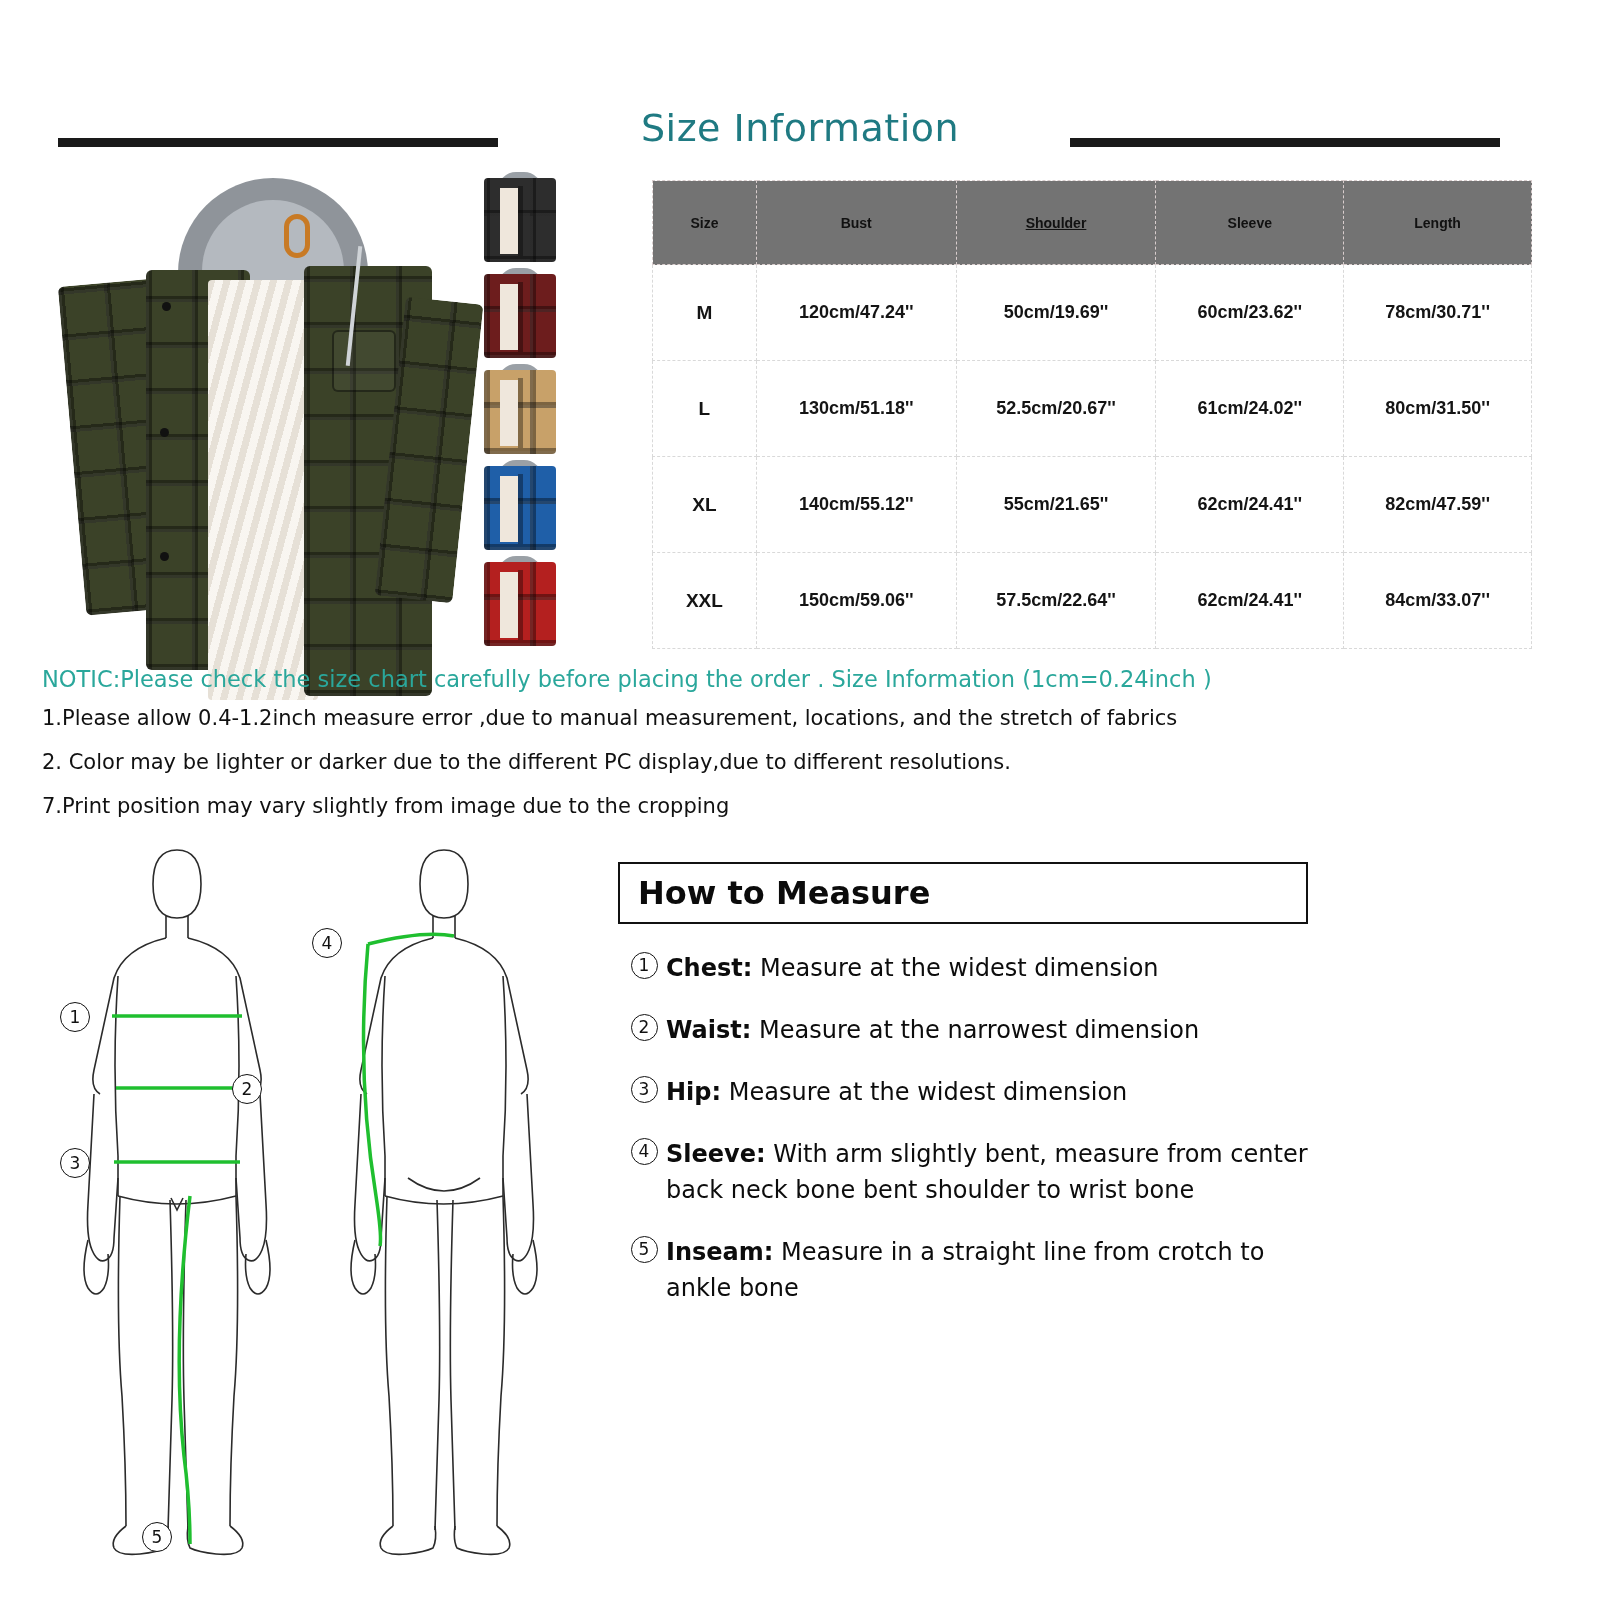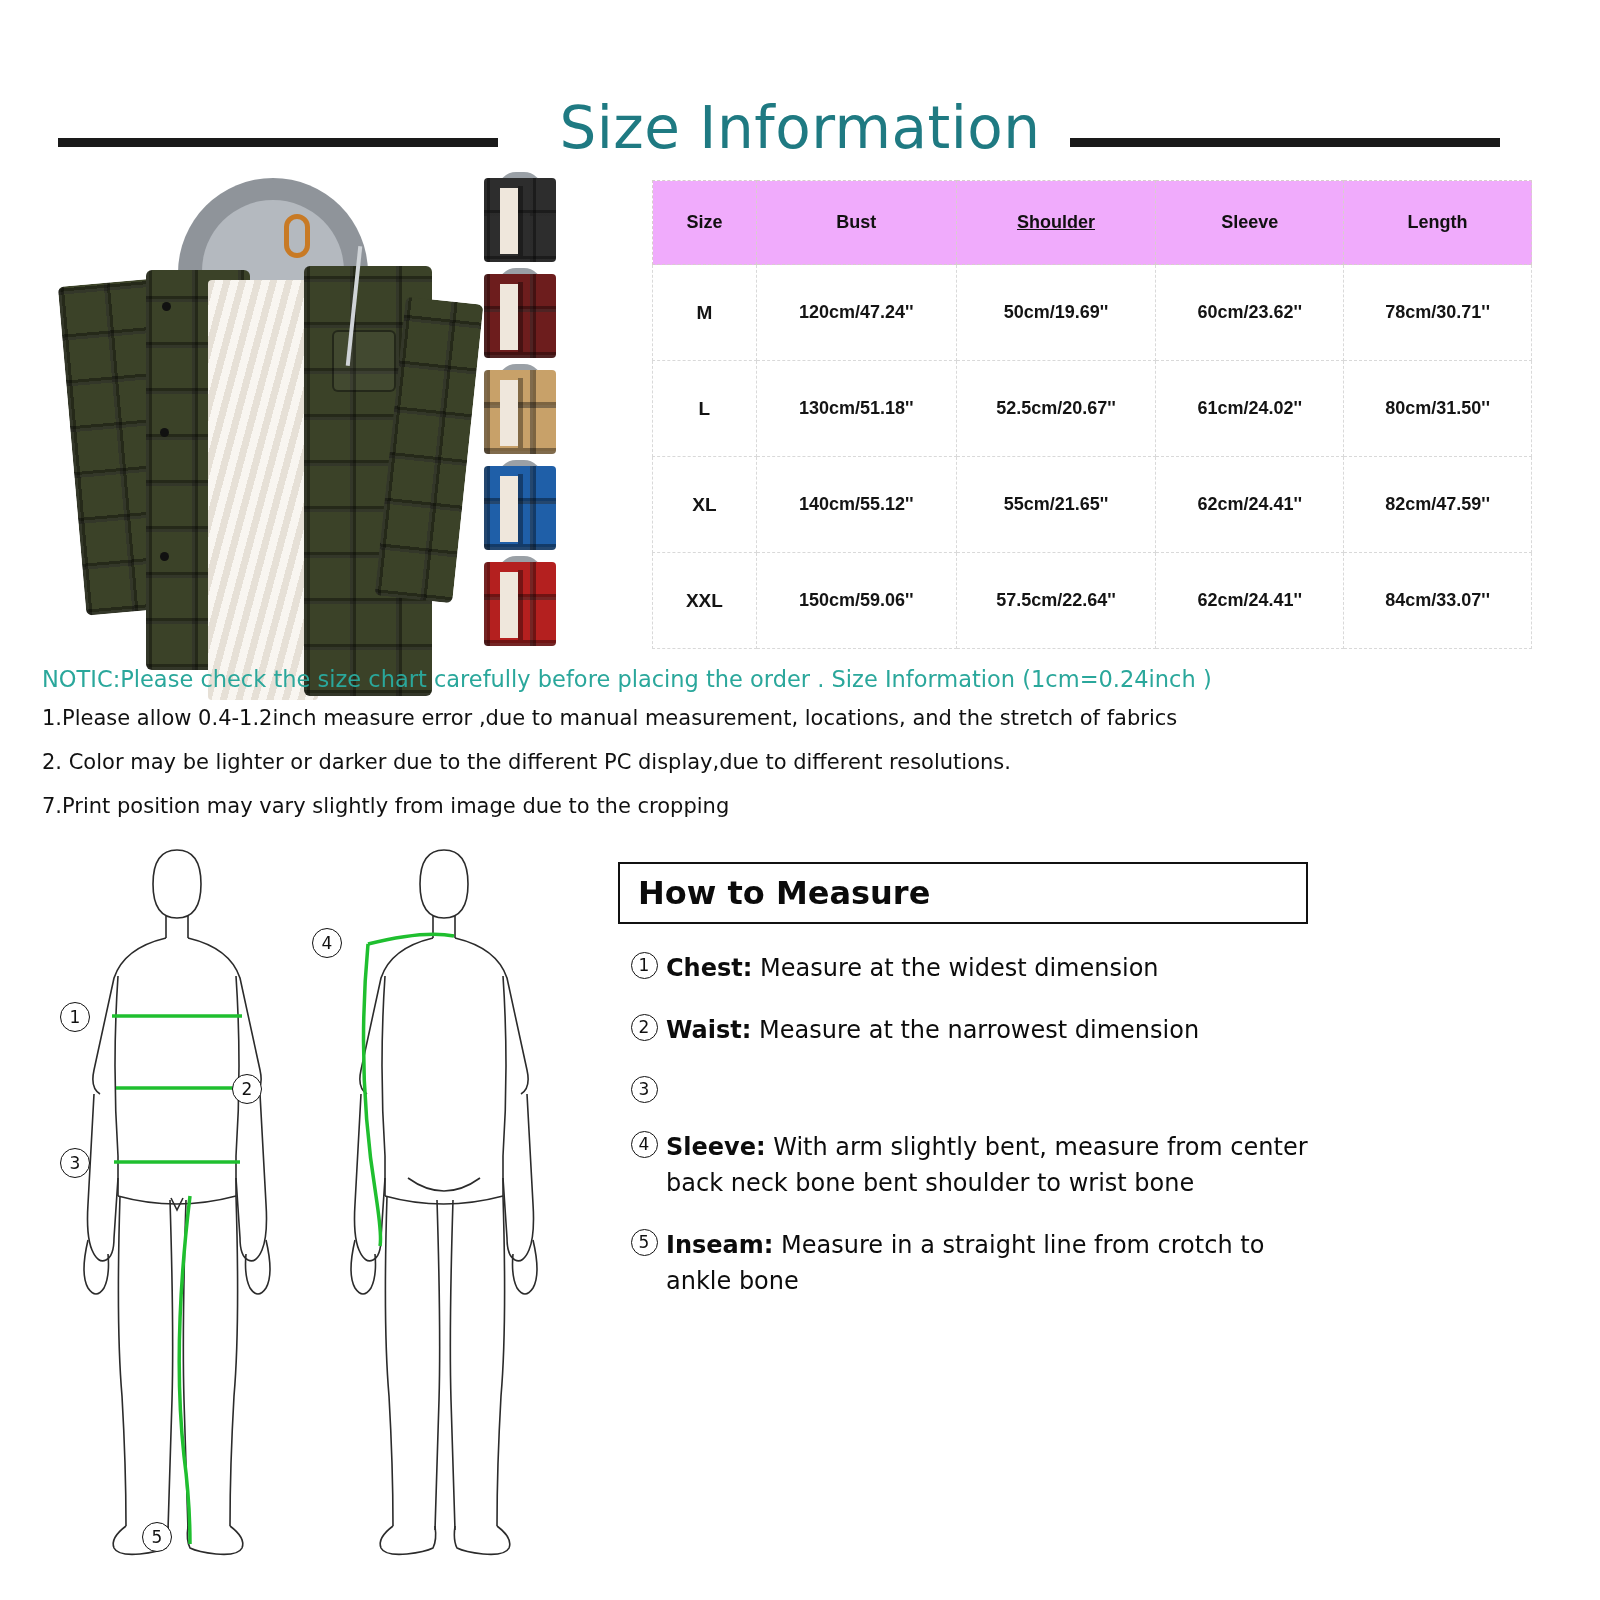--- a/index.html
+++ b/index.html
@@ -28,21 +28,21 @@
     background: #1a1a1a;
   }
   #title-rule-left { left: 58px; width: 440px; }
   #title-rule-right { left: 1070px; width: 430px; }
   #page-title {
     position: absolute;
     left: 0; top: 0;
     width: 1600px;
     text-align: center;
     font-family: "DejaVu Sans", sans-serif;
-    font-size: 58px;
+    font-size: 38px;
     font-weight: 400;
     color: #1f7a82;
     letter-spacing: 0.5px;
     line-height: 72px;
   }
 
   
   #jacket-main {
     position: absolute;
     left: 60px;
@@ -110,24 +110,24 @@
   #size-table {
     position: absolute;
     left: 652px;
     top: 180px;
     width: 880px;
     border-collapse: collapse;
     font-size: 17px;
     color: #111;
   }
   #size-table th {
-    background: #f0abfc;
+    background: #737373;
     height: 84px;
     font-weight: bold;
-    font-size: 18px;
+    font-size: 14px;
     border: 1px dashed #d8cdcd;
     text-align: center;
   }
   #size-table td {
     height: 96px;
     border: 1px dashed #d9d9d9;
     text-align: center;
     font-weight: bold;
     font-size: 18px;
     color: #141414;
@@ -364,20 +364,24 @@
   <div class="measure-row">
     <div class="m-num"><span>2</span></div>
     <div class="m-text">
       <b>Waist:</b>
       <span>Measure at the narrowest dimension</span>
     </div>
   </div>
 
   <div class="measure-row">
     <div class="m-num"><span>3</span></div>
+    <div class="m-text">
+      <b>Hip:</b>
+      <span>Measure at the widest dimension</span>
+    </div>
   </div>
 
   <div class="measure-row">
     <div class="m-num"><span>4</span></div>
     <div class="m-text">
       <b>Sleeve:</b>
       <span>With arm slightly bent, measure from center back neck bone bent shoulder to wrist bone</span>
     </div>
   </div>
 

